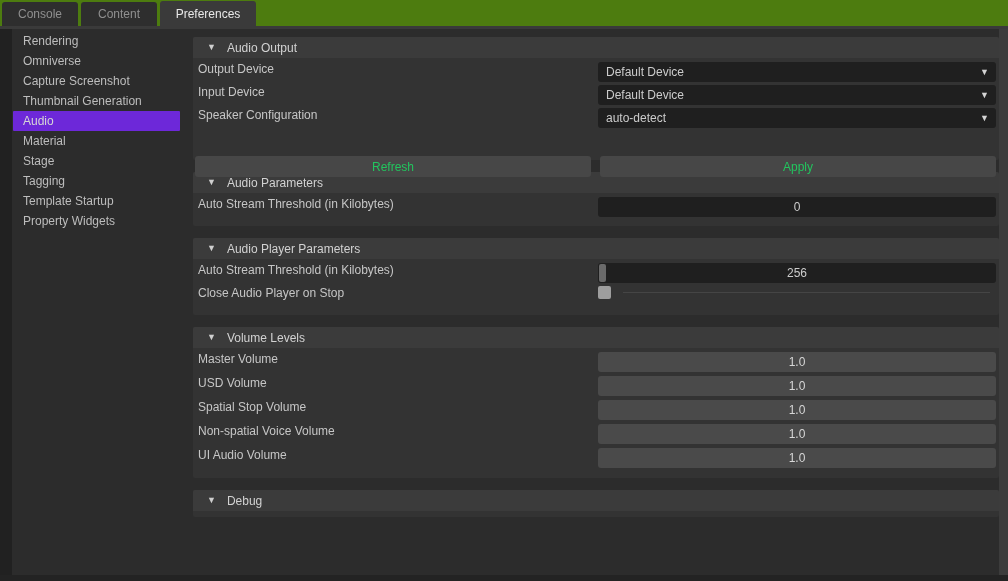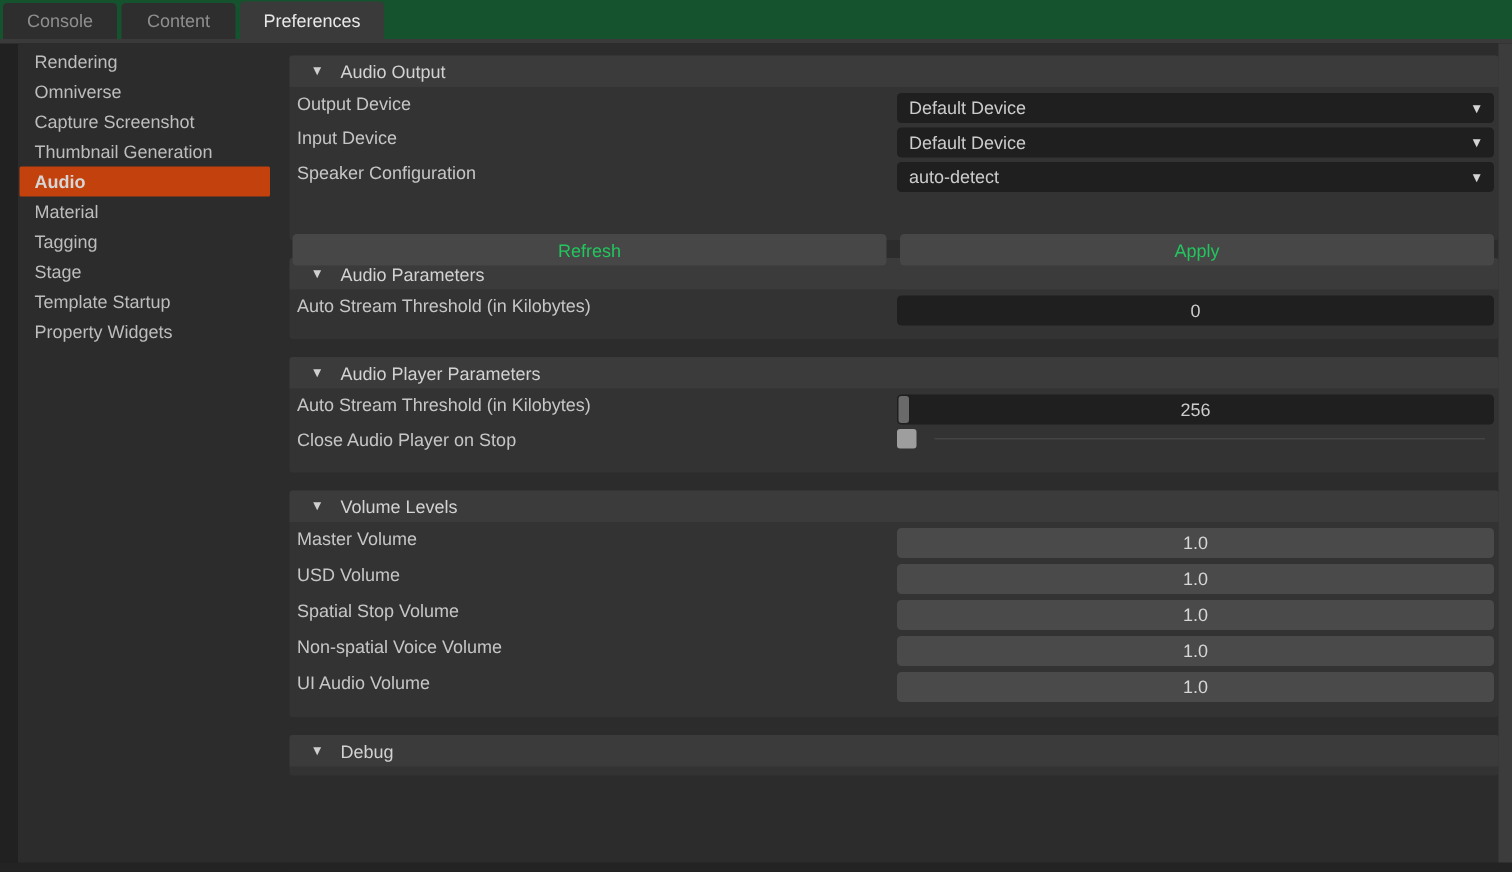--- a/index.html
+++ b/index.html
@@ -1,32 +1,32 @@
 <!DOCTYPE html>
 <html><head>
 <meta charset="utf-8">
 <style>
   * { margin:0; padding:0; box-sizing:border-box; }
   html,body { background:#212121; }
   body { font-family:"Liberation Sans", "DejaVu Sans", sans-serif; font-size:12px; }
   .window { position:relative; width:1008px; height:581px; background:#212121; overflow:hidden; }
 
   
-  .tabbar { position:absolute; left:0; top:0; width:100%; height:26px; background:#14532d; display:flex; align-items:flex-end; }
+  .tabbar { position:absolute; left:0; top:0; width:100%; height:26px; background:#4d7c0f; display:flex; align-items:flex-end; }
   .tab { height:24px; margin:0 1.5px; padding:0 14px; display:flex; align-items:center; justify-content:center;
          background:#2e2e2e; color:#8f8f8f; border-radius:3px 3px 0 0; min-width:76px; cursor:default; }
   .tab:first-child { margin-left:2px; }
   .tab.active { background:#3a3a3a; color:#e8e8e8; height:25px; min-width:96px; }
   .tab-strip { position:absolute; left:0; top:26px; width:100%; height:3px; background:#3a3a3a; }
 
   
   .main { position:absolute; left:12px; top:29px; width:100%; height:552px; display:flex; background:#2c2c2c; }
   .sidebar { width:175px; height:100%; background:#2c2c2c; padding-top:2px; flex:none; }
   .side-item { height:20px; display:flex; align-items:center; padding-left:10px; color:#bdbdbd; margin:0 7px 0 1px; }
-  .side-item.selected { background:#c2410c; color:#d6d6d6; border-radius:1px;font-weight:bold; }
+  .side-item.selected { background:#6d28d9; color:#d6d6d6; border-radius:1px; }
 
   .content { flex:1; height:100%; background:#2c2c2c; padding:8px 21px 0 6px; overflow:hidden; }
 
   
   .panel { background:#333333; border-radius:2px; margin-bottom:12px; padding-bottom:6px; }
   .panel-header { height:21px; background:#3b3b3b; border-radius:2px 2px 0 0; display:flex; align-items:center;
                   padding-left:14px; color:#d2d2d2; }
   .collapse-tri { font-size:9px; color:#cfcfcf; margin-right:11px; line-height:1; }
   .panel-body { padding-top:4px; }
 
@@ -77,22 +77,22 @@
 
   <div class="main">
 
     <div class="sidebar">
       <div class="side-item">Rendering</div>
       <div class="side-item">Omniverse</div>
       <div class="side-item">Capture Screenshot</div>
       <div class="side-item">Thumbnail Generation</div>
       <div class="side-item selected">Audio</div>
       <div class="side-item">Material</div>
+      <div class="side-item">Stage</div>
       <div class="side-item">Tagging</div>
-      <div class="side-item">Stage</div>
       <div class="side-item">Template Startup</div>
       <div class="side-item">Property Widgets</div>
     </div>
 
     <div class="content">
 
       <div class="panel">
         <div class="panel-header">
           <span class="collapse-tri">▼</span>
           <span>Audio Output</span>

